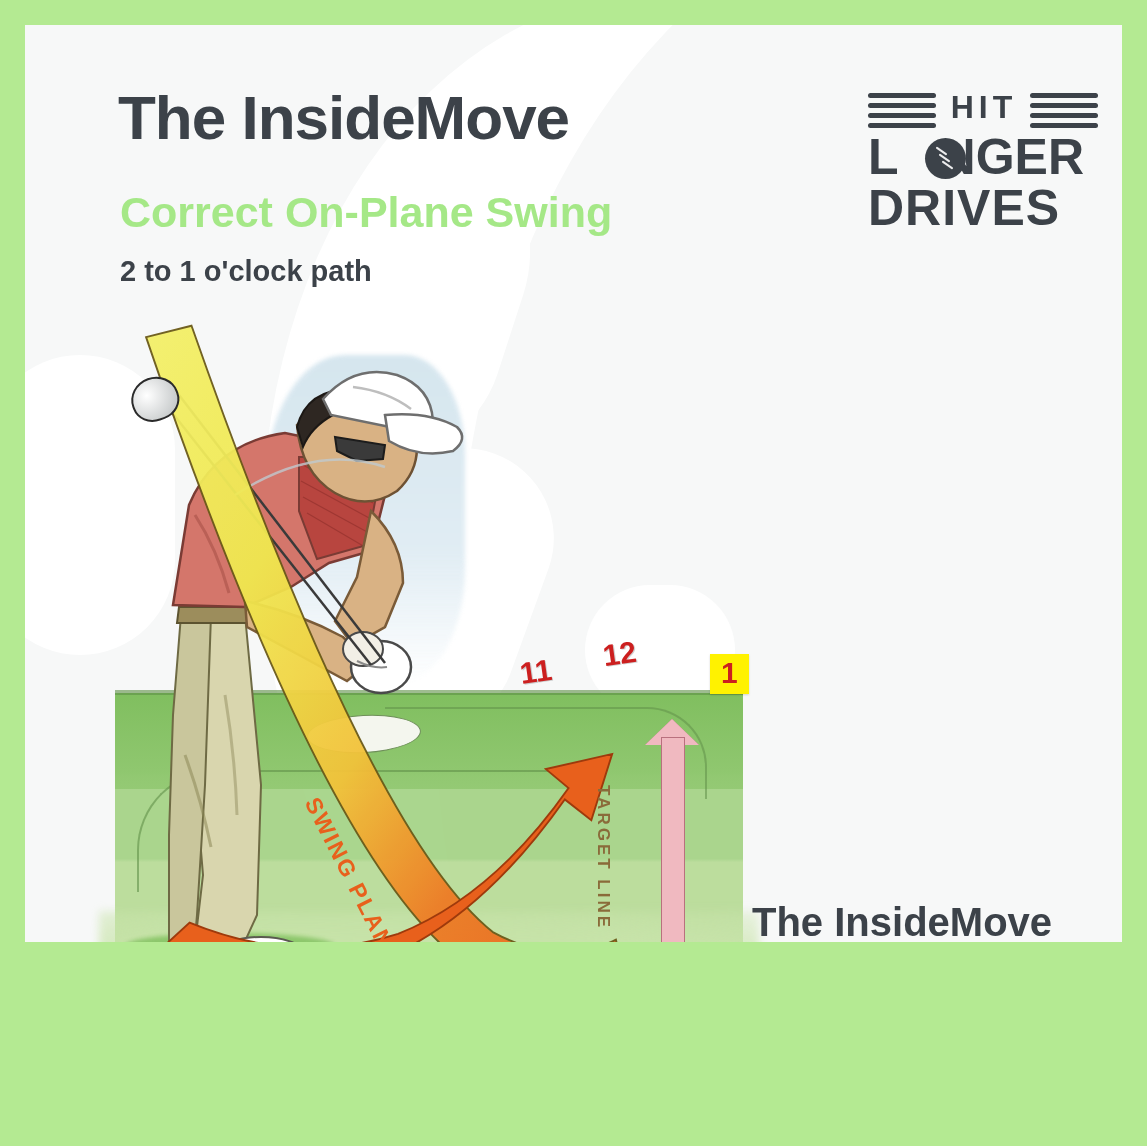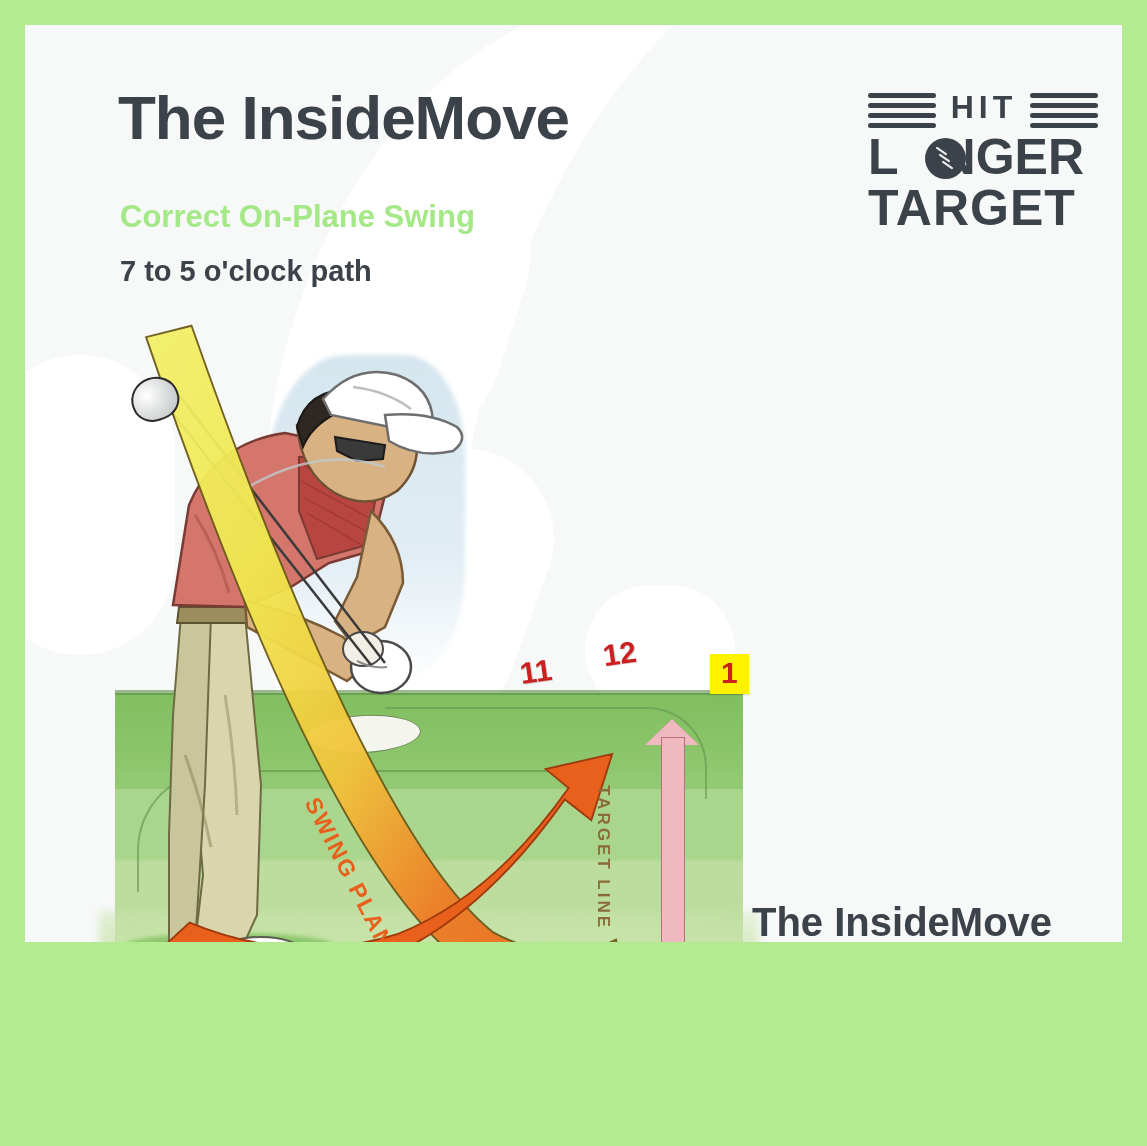--- a/index.html
+++ b/index.html
@@ -33,22 +33,22 @@
     position:absolute;left:430px;top:-120px;width:900px;height:1350px;
     background:#F7F8F8;border-radius:45%;transform:rotate(10deg);
   }
   
   .title{
     position:absolute;left:93px;top:57px;
     font-size:62px;font-weight:bold;color:#3C4249;letter-spacing:-1px;
     white-space:nowrap;
   }
   .subtitle{
-    position:absolute;left:95px;top:174px;
-    font-size:31px;font-weight:bold;color:#A5E887;white-space:nowrap;
+    position:absolute;left:95px;top:163px;
+    font-size:43px;font-weight:bold;color:#A5E887;white-space:nowrap;
   }
   .subsub{
     position:absolute;left:95px;top:230px;
     font-size:29px;font-weight:bold;color:#3C4249;white-space:nowrap;
   }
   .caption{
     position:absolute;left:727px;top:875px;
     font-size:40px;font-weight:bold;color:#3C4249;white-space:nowrap;
   }
   
@@ -224,21 +224,21 @@
 
   <div class="sw-big"></div>
   <div class="sw-mask"></div>
   <div class="swoosh sw1"></div>
   <div class="swoosh sw2"></div>
   <div class="swoosh sw3"></div>
   <div class="swoosh sw4"></div>
 
   <div class="title">The InsideMove</div>
   <div class="subtitle">Correct On-Plane Swing</div>
-  <div class="subsub">7 to 5 o'clock path</div>
+  <div class="subsub">2 to 1 o'clock path</div>
 
   <div class="logo">
     <div class="logo-row1">
       <div class="logo-lines lines-l" style="left:0;">
         <span></span>
           <span></span>
           <span></span>
           <span></span>
       </div>
       <div class="logo-hit">HIT</div>
@@ -250,21 +250,21 @@
       </div>
     </div>
     <div class="logo-longer">
       <span>L</span><span style="padding-left:41px">NGER</span>
       <span class="ball-o">
         <i style="left:10px;top:12px;"></i>
           <i style="left:13px;top:19px;"></i>
           <i style="left:16px;top:26px;"></i>
       </span>
     </div>
-    <div class="logo-drives">TARGET</div>
+    <div class="logo-drives">DRIVES</div>
   </div>
 
   <div class="art">
 
     <div class="sky"></div>
     <div class="turf"></div>
     <div class="turf-dark"></div>
     <div class="turf-edge"></div>
     <div class="bunker"></div>
     <div class="fairway-curve"></div>

